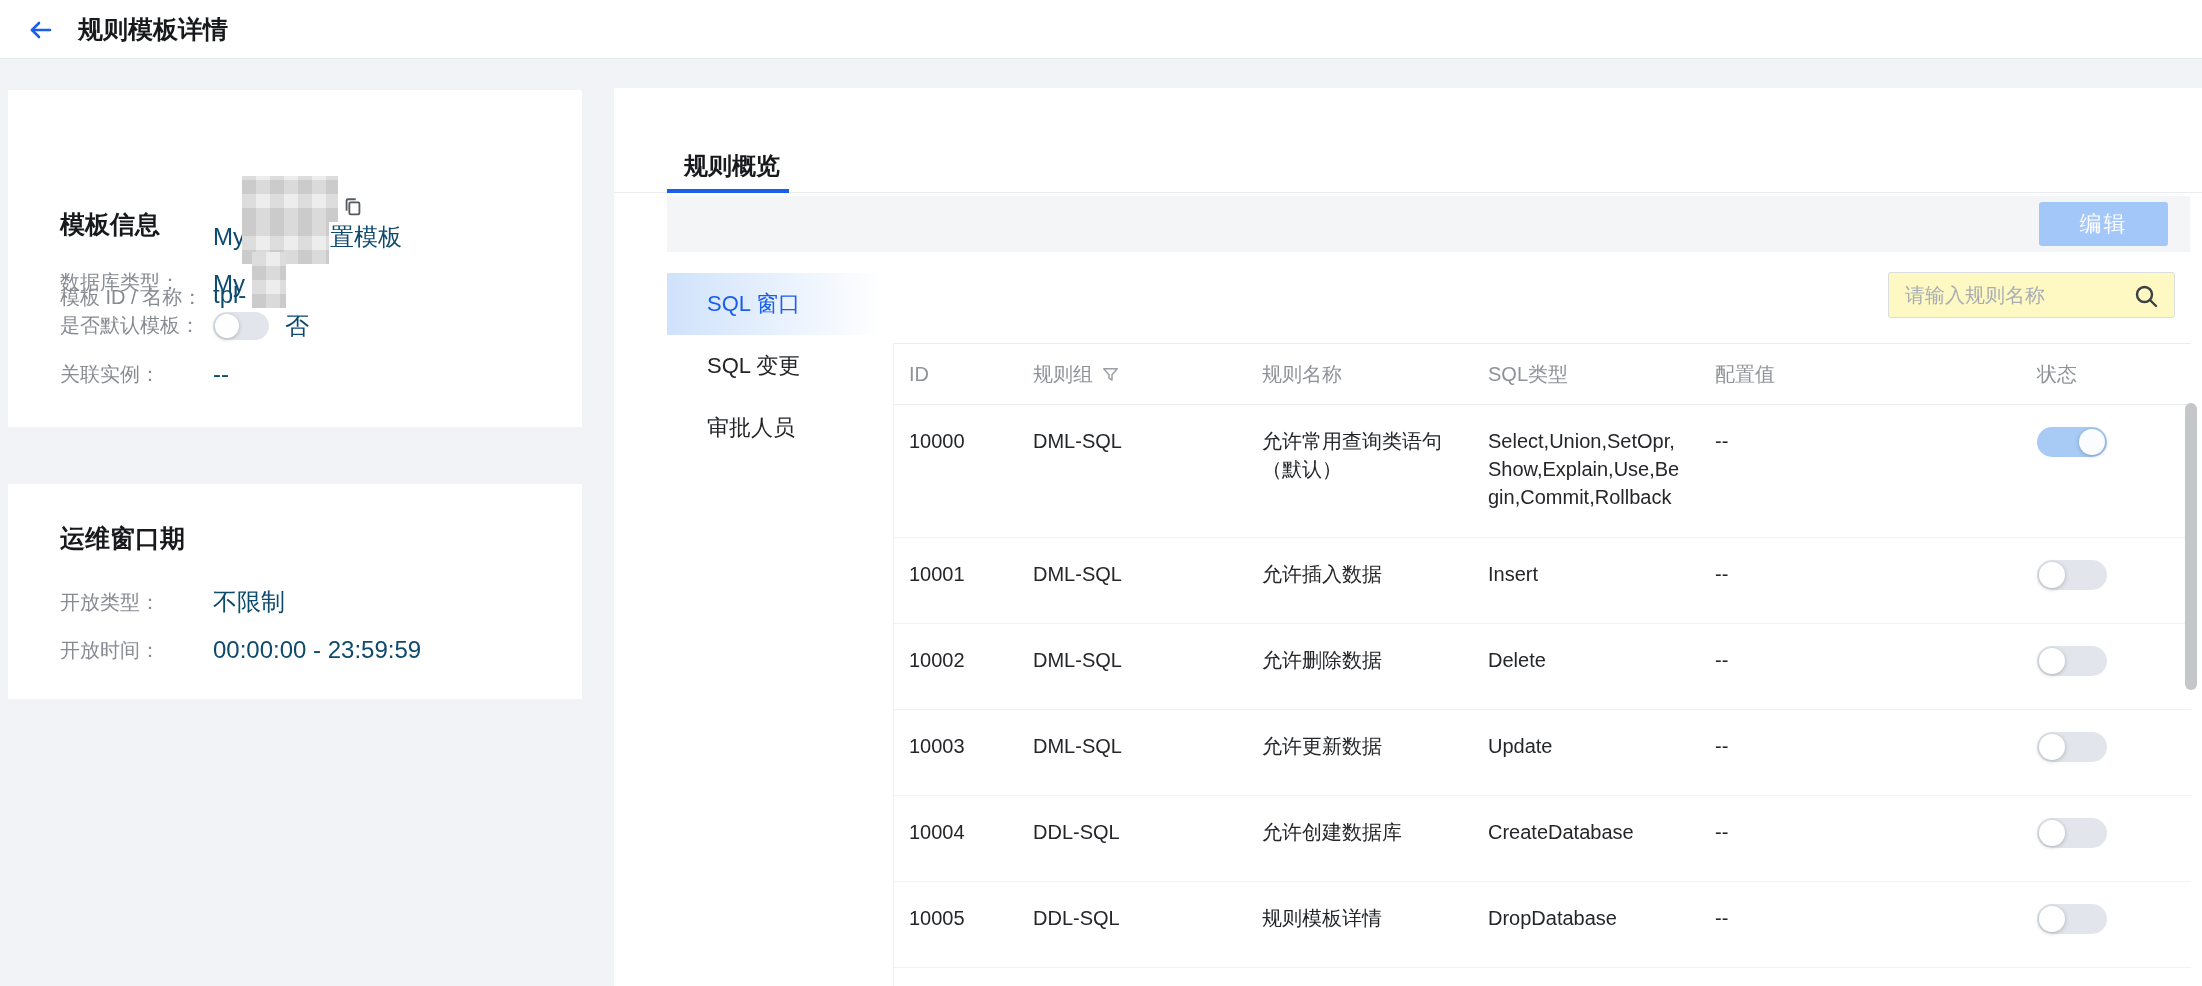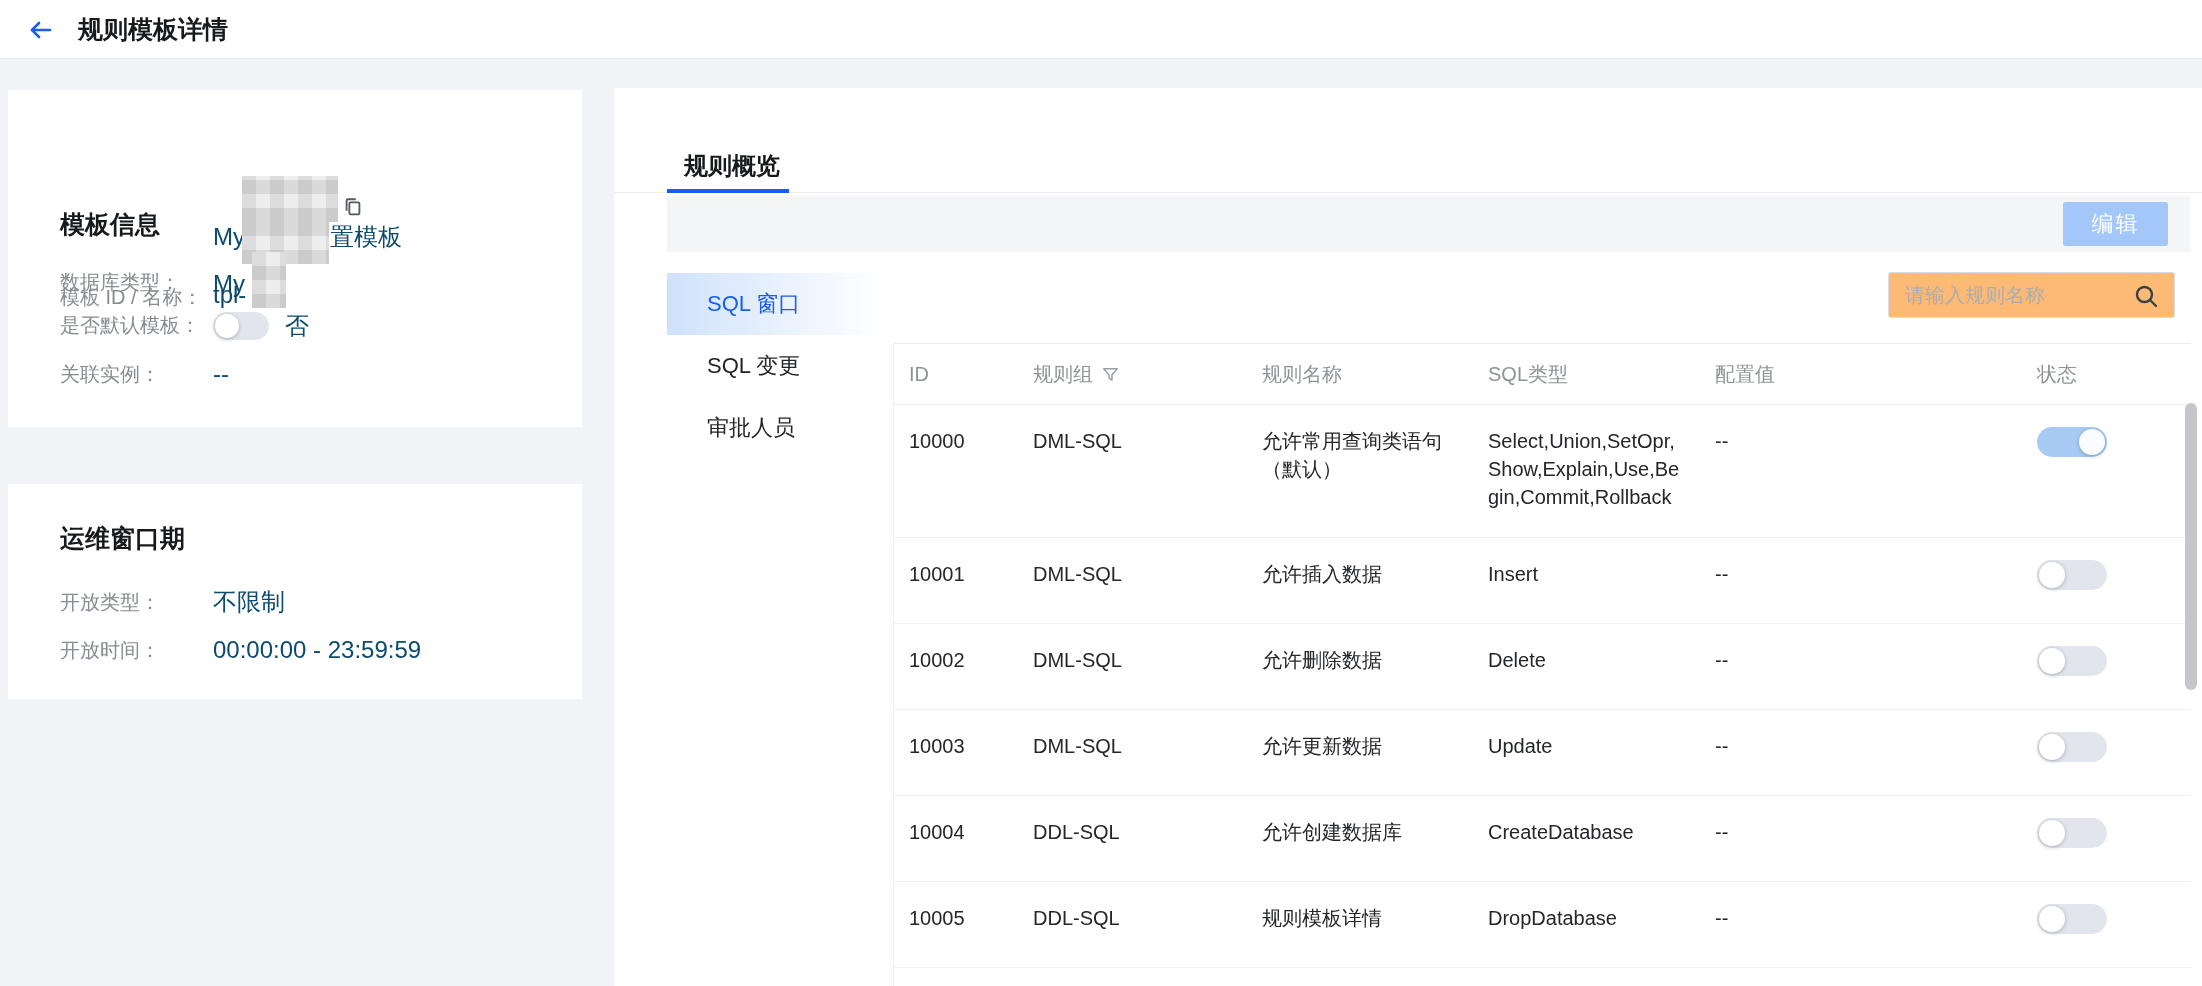--- a/index.html
+++ b/index.html
@@ -38,28 +38,28 @@
   .sw-sm .knob{width:24px;height:24px;}
   .switch.on .knob{right:2px;background:#fafcff;}
   .switch.off .knob{left:2px;}
   
   #panel-rules{left:614px;top:88px;width:1588px;height:898px;}
   .tab-label{position:absolute;left:70px;top:62px;font-size:24px;font-weight:700;color:#17191c;cursor:pointer;}
   .tabs-border{position:absolute;left:0;top:104px;width:1588px;height:1px;background:#ececf0;}
   .tab-underline{position:absolute;left:53px;top:101px;width:122px;height:4px;background:var(--accent,#1a5eec);}
   .toolbar{position:absolute;left:53px;top:108px;width:1523px;height:56px;background:#f3f5f7;}
   .edit-btn{
-    position:absolute;right:22px;top:6px;width:105px;height:44px;
+    position:absolute;right:22px;top:6px;width:129px;height:44px;
     background:var(--btn-disabled,#a3c7f8);color:#fff;font-size:22px;letter-spacing:2px;
     border:none;border-radius:3px;display:flex;align-items:center;justify-content:center;cursor:not-allowed;
     font-family:inherit;
   }
   .search-box{
     position:absolute;left:1274px;top:184px;width:287px;height:46px;
-    background:#fdba74;border:1px solid #d9dce1;border-radius:3px;box-sizing:border-box;
+    background:#fef9c3;border:1px solid #d9dce1;border-radius:3px;box-sizing:border-box;
   }
   .search-box input{
     position:absolute;left:0;top:0;width:240px;height:44px;border:none;outline:none;
     padding:0 0 0 16px;font-size:20px;color:#333;background:transparent;font-family:inherit;
   }
   .search-box input::placeholder{color:#a9adb3;}
   .search-icon{position:absolute;right:14px;top:9px;cursor:pointer;}
   
   .rule-menu{position:absolute;left:53px;top:185px;width:226px;}
   .menu-item{height:62px;line-height:62px;padding-left:40px;font-size:22px;color:#222428;cursor:pointer;white-space:nowrap;}

